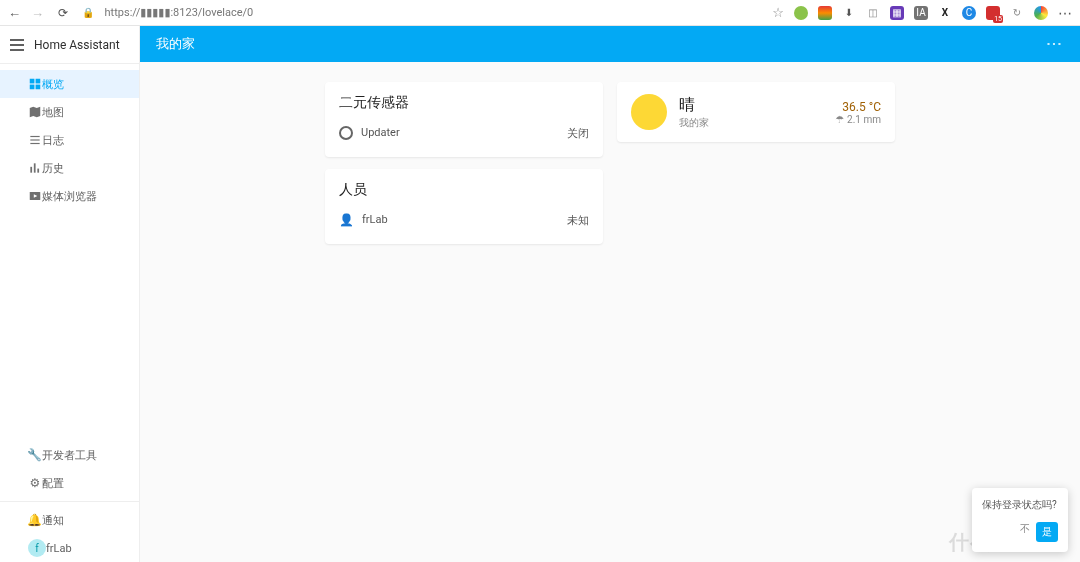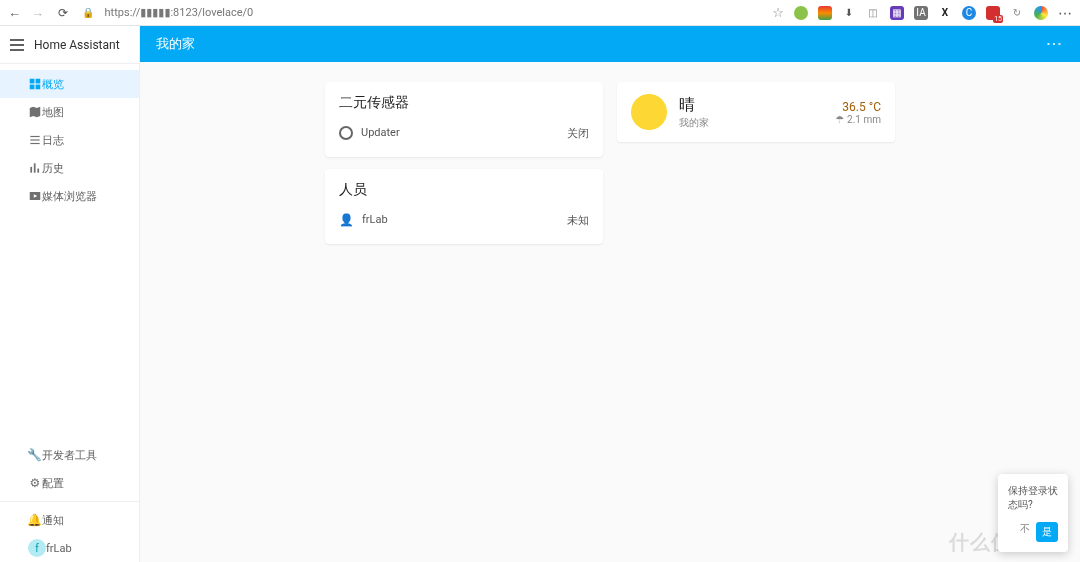--- a/index.html
+++ b/index.html
@@ -38,21 +38,21 @@
 .sun-big{width:36px;height:36px;border-radius:50%;background:#fdd835}
 .weather-row{display:flex;align-items:center;gap:12px}
 .weather-text .cond{font-size:16px;color:#222}
 .weather-text .loc{font-size:10px;color:#888}
 .weather-right{margin-left:auto;text-align:right}
 .weather-right .temp{font-size:12px;color:#a16207}
 .weather-right .precip{font-size:10px;color:#888;display:flex;align-items:center;justify-content:flex-end;gap:3px}
 .circ-icon{width:14px;height:14px;border:2px solid #666;border-radius:50%}
 .sun-small{color:#f9a825;font-size:12px}
 .person-icon{color:#1e88e5;font-size:12px}
-.toast{position:absolute;bottom:10px;right:12px;background:#fff;border-radius:4px;box-shadow:0 2px 10px rgba(0,0,0,.2);width:70px;padding:10px;font-size:10px;color:#555}
+.toast{position:absolute;bottom:10px;right:12px;background:#fff;border-radius:4px;box-shadow:0 2px 10px rgba(0,0,0,.2);width:96px;padding:10px;font-size:10px;color:#555}
 .toast-actions{display:flex;justify-content:flex-end;gap:6px;margin-top:10px}
 .toast-actions .btn{font-size:10px;color:#888;cursor:pointer}
 .toast-actions .btn.primary{background:#03a9f4;color:#fff;padding:3px 6px;border-radius:3px}
 .watermark{position:absolute;bottom:6px;right:26px;font-size:20px;color:rgba(0,0,0,.12);font-weight:bold;letter-spacing:1px;pointer-events:none}
 svg{display:block}
 </style>
 </head>
 <body>
 
 <div class="browser-chrome">

